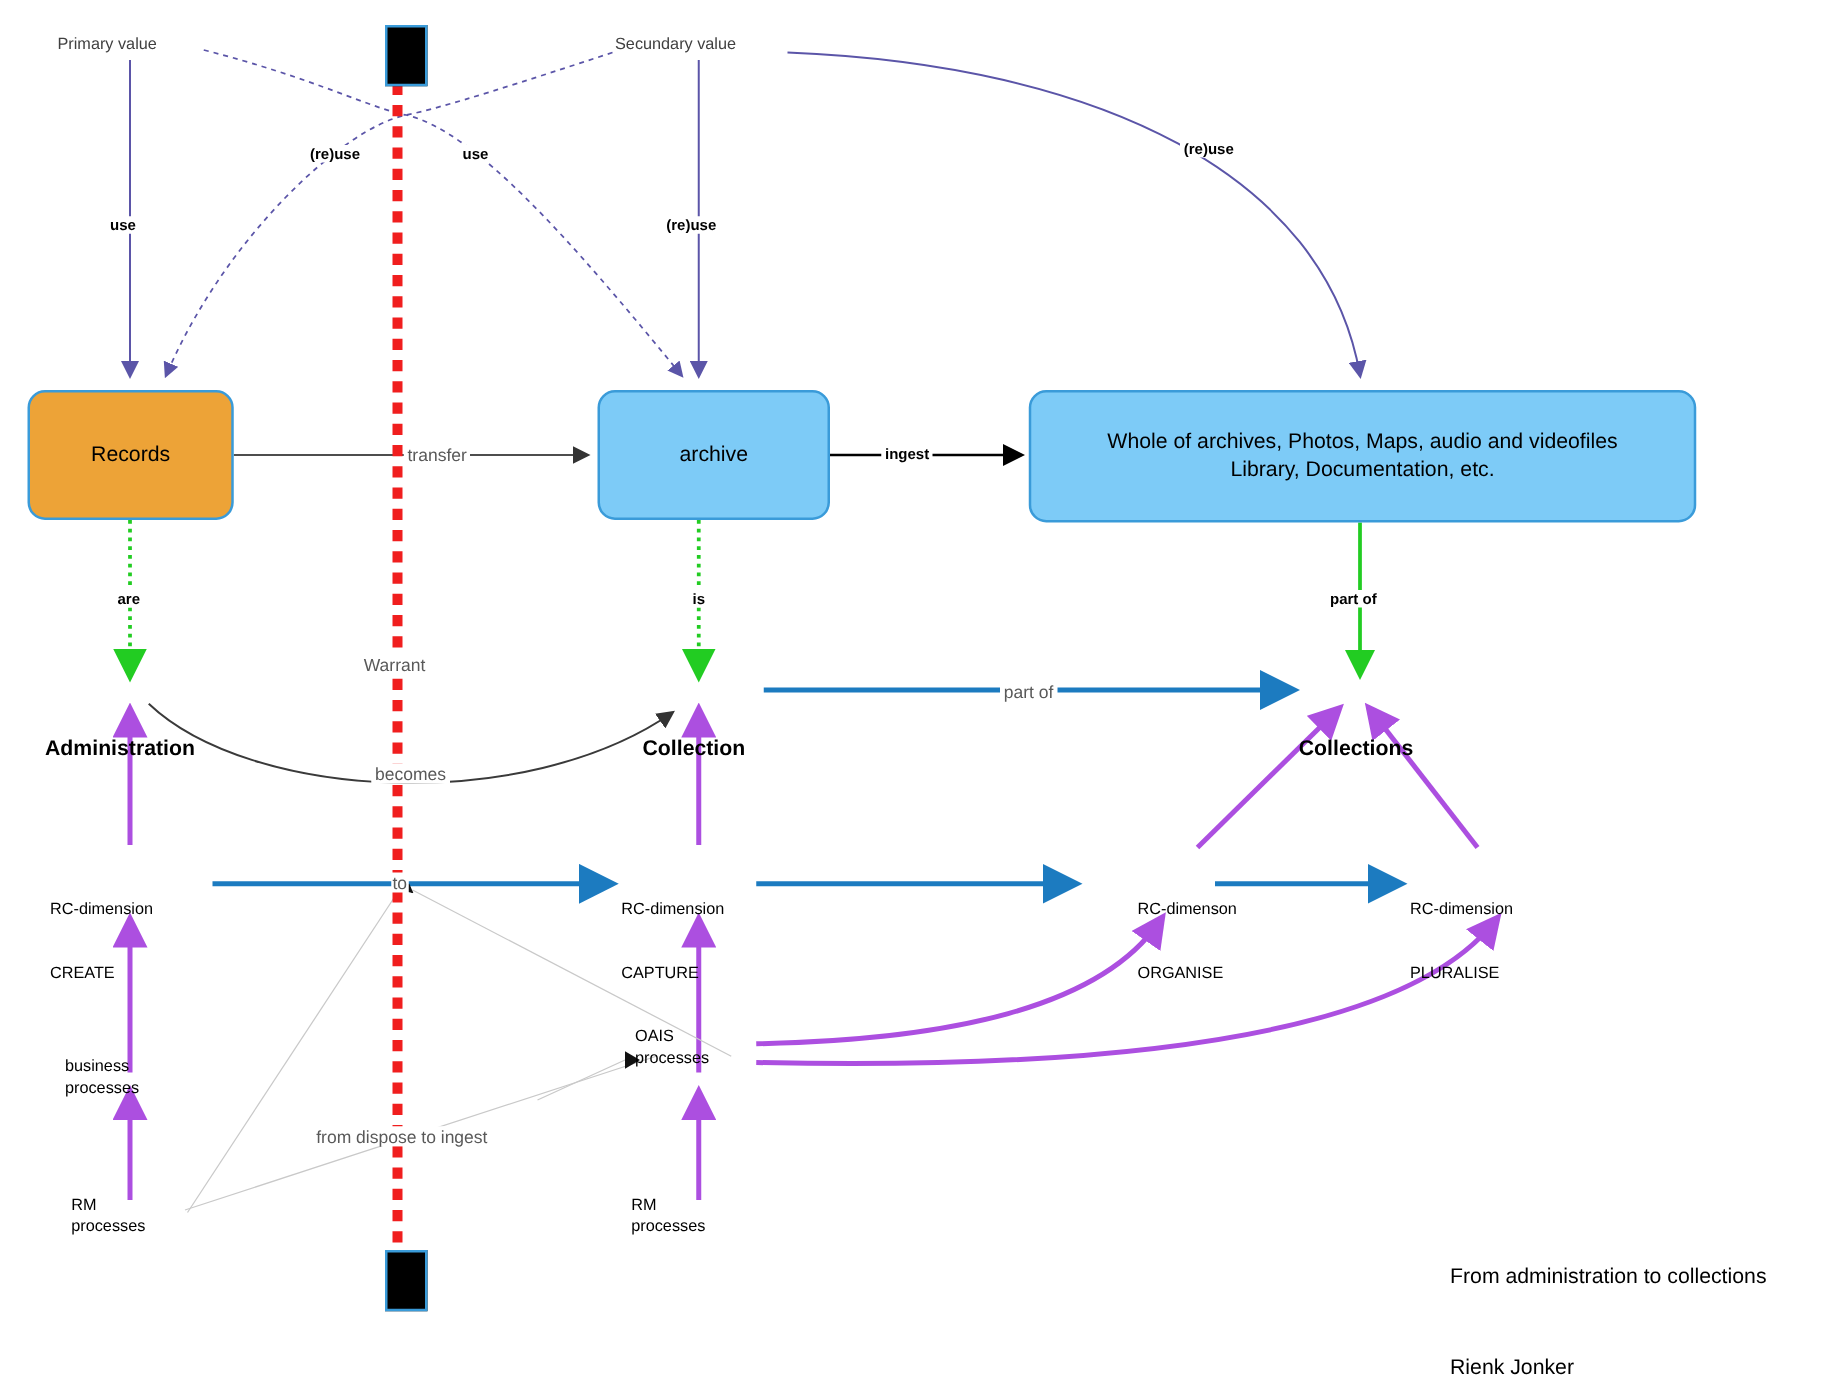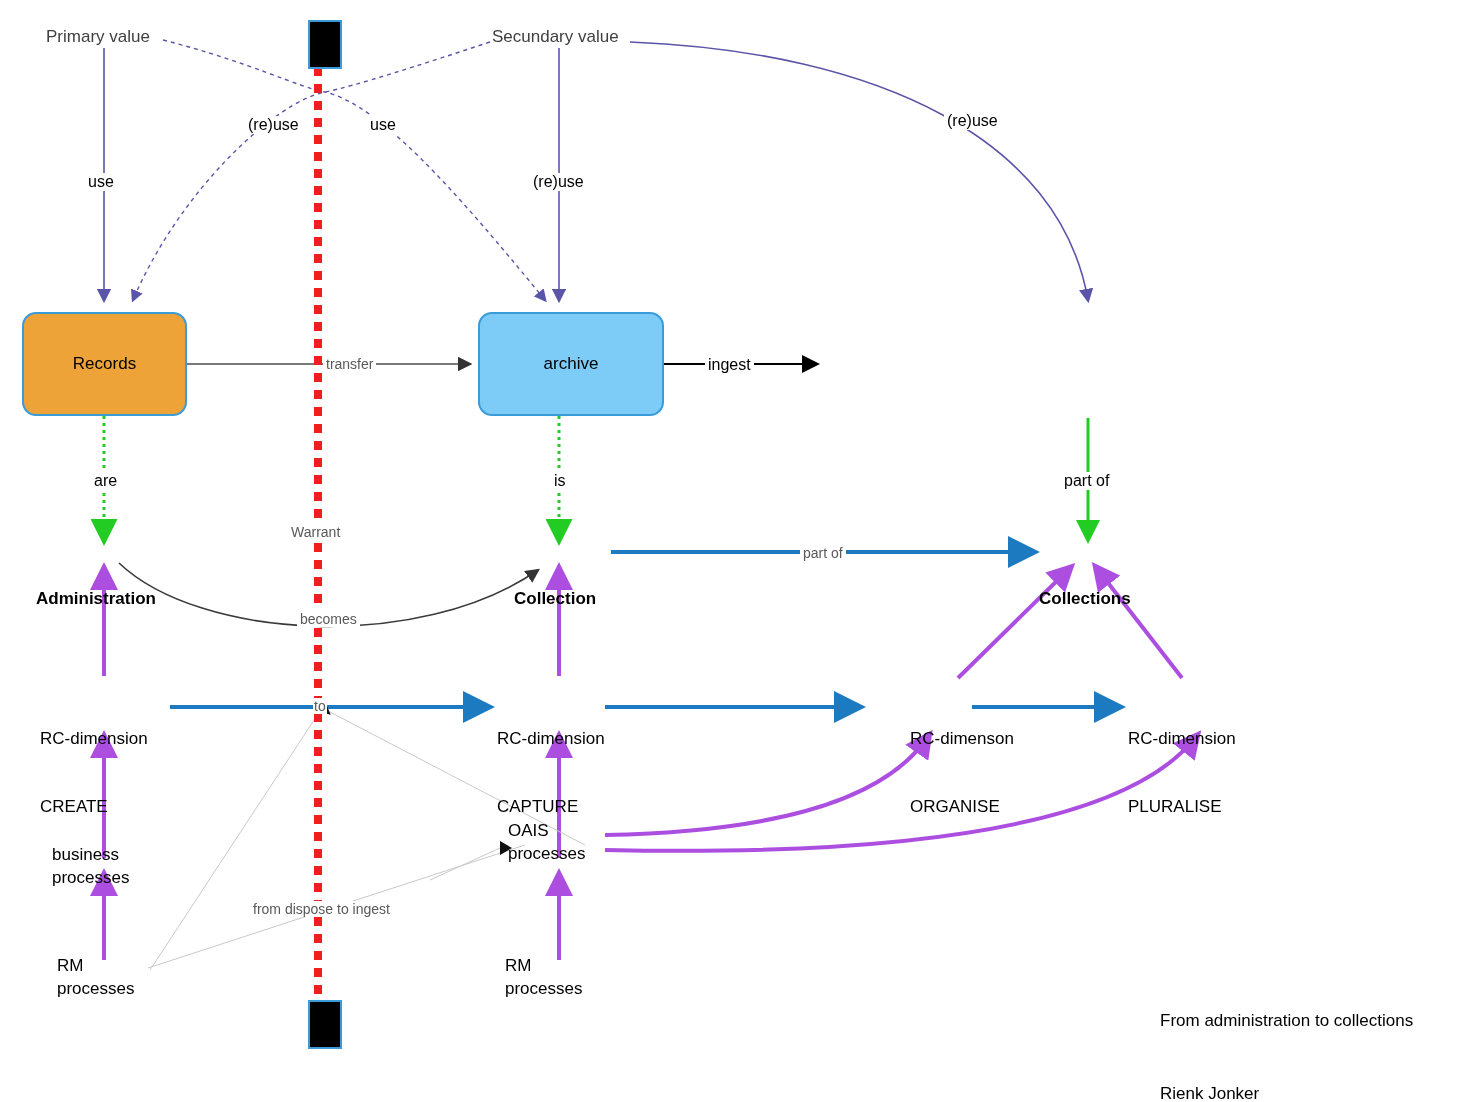--- a/index.html
+++ b/index.html
@@ -18,36 +18,36 @@
     text-align:center;
     font-size:17px;color:#000;
     line-height:1.35;
   }
   .rbox.orange{background:#EDA337;}
   .rbox.blue{background:#7DCBF7;}
 
   
   .tnode{
     position:absolute;
-    font-size:17px;color:#000;
+    font-size:13px;color:#000;
     line-height:1.33;
     white-space:pre;
   }
   .tnode.bold{font-weight:bold;font-size:17px;margin-top:47px;}
 
   
   .elabel{
     position:absolute;
     font-size:14px;
     color:#595959;
     background:#fff;
     padding:0 3px;
     white-space:nowrap;
   }
-  .elabel.bold{font-weight:normal;color:#000;font-size:16px;}
+  .elabel.bold{font-weight:bold;color:#000;font-size:12px;}
   .elabel.plain{color:#595959;}
 
   
   .blackblock{
     position:absolute;
     background:#000;
     border:2px solid #3A9BD9;
   }
 
   .credit{
@@ -191,20 +191,24 @@
   <div class="tnode" style="left:492px;top:26px;color:#404040;">Secundary value</div>
 
   <div class="node rbox orange" style="left:22px;top:312px;width:165px;height:104px;">
     <span>Records</span>
   </div>
 
   <div class="node rbox blue" style="left:478px;top:312px;width:186px;height:104px;border-radius:14px;">
     <span>archive</span>
   </div>
 
+  <div class="node rbox blue" style="left:823px;top:312px;width:534px;height:106px;padding:0 10px;">
+    <span style="white-space:pre-line;">Whole of archives, Photos, Maps, audio and  videofiles
+Library, Documentation, etc.</span>
+  </div>
 
   <div class="tnode bold" style="left:36px;top:541px;">Administration</div>
   <div class="tnode bold" style="left:514px;top:541px;">Collection</div>
   <div class="tnode bold" style="left:1039px;top:541px;">Collections</div>
 
   <div class="tnode" style="left:40px;top:683px;">
     <div>RC-dimension</div>
     <div>CREATE</div>
   </div>
   <div class="tnode" style="left:497px;top:683px;">

